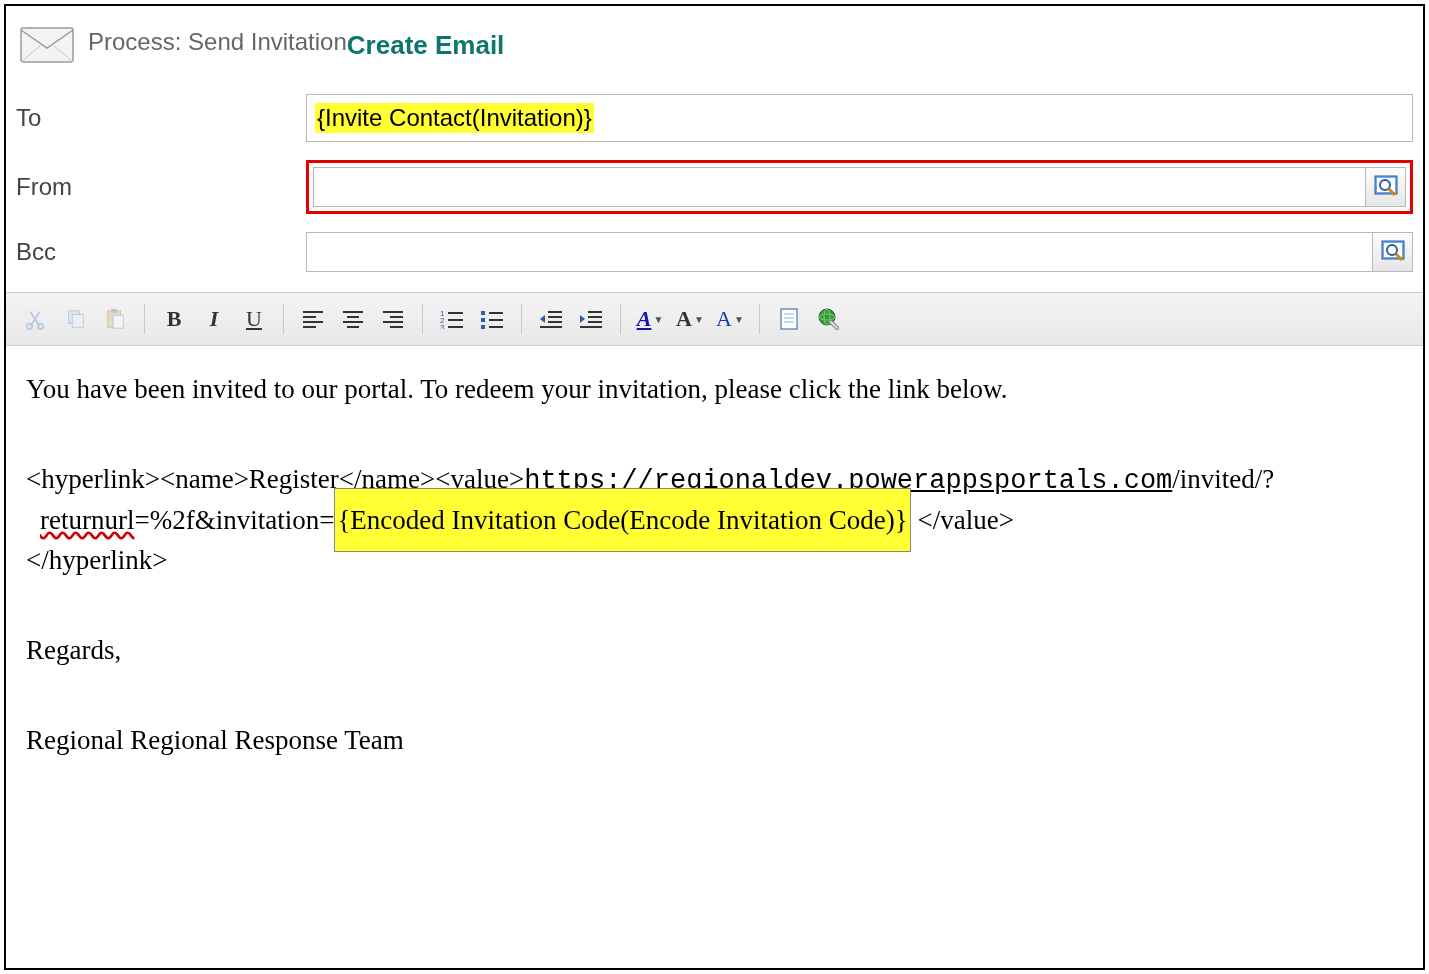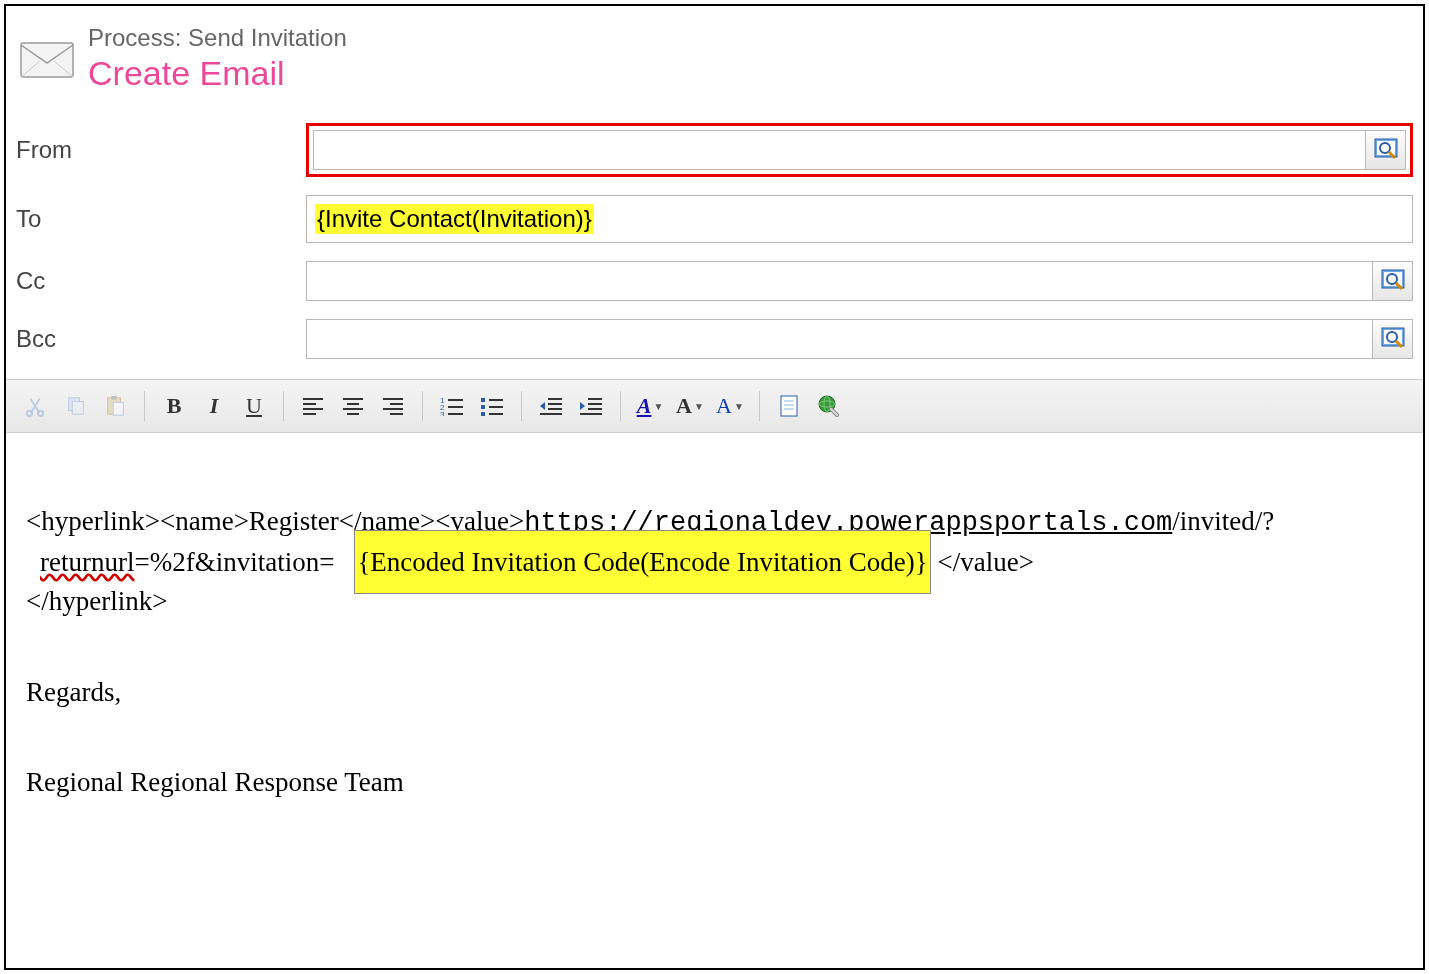--- a/index.html
+++ b/index.html
@@ -19,30 +19,30 @@
     display: flex;
     align-items: center;
     padding: 18px 10px 10px 14px;
   }
   .header .envelope-svg {
     width: 54px;
     height: 40px;
     margin-right: 14px;
     flex-shrink: 0;
   }
-  .header-text { display: flex; flex-direction: column; }
+  .header-text { display: flex; flex-direction: row; }
   .process-line {
     font-size: 24px;
     color: #666;
     font-weight: 400;
   }
   .page-title {
-    font-size: 34px;
-    font-weight: 400;
-    color: #ec4899;
+    font-size: 26px;
+    font-weight: 700;
+    color: #0f766e;
     margin-top: 2px;
   }
   .form-area {
     padding: 20px 10px 0 10px;
   }
   .field-row {
     display: flex;
     align-items: center;
     margin-bottom: 18px;
   }
@@ -142,21 +142,20 @@
   .editor-body p { margin-bottom: 6px; }
   .spell-err {
     text-decoration: underline wavy #d00000;
     text-decoration-skip-ink: none;
     margin-left: 14px;
   }
   .encoded-tag {
     background: #ffff33;
     border: 1px solid #888;
     padding: 16px 2px;
-    margin-left: 20px;
   }
   .font-color-btn { color: #1412b0; font-weight:700; font-style:italic; font-family:"Times New Roman",serif; font-size:22px; text-decoration: underline;}
   .font-size-btn { font-weight:700; font-family:"Times New Roman",serif; font-size:22px; }
   .font-face-btn { color:#0a3db0; font-family:"Times New Roman",serif; font-size:22px; }
   .drop-caret { font-size:10px; margin-left:2px; color:#555;}
   .url-part { text-decoration: underline; font-family: Liberation Mono, monospace; }
 </style>
 </head>
 <body>
 
@@ -168,57 +167,43 @@
       <path d="M1 6 L27 24 L53 6" fill="none" stroke="#9a9a9a" stroke-width="1.5"></path>
       <path d="M1 38 L20 22 M53 38 L34 22" fill="none" stroke="#c8c8c8" stroke-width="1"></path>
     </svg>
     <div class="header-text">
       <div class="process-line">Process: Send Invitation</div>
       <div class="page-title">Create Email</div>
     </div>
   </div>
 
   <div class="form-area">
+
+    <div class="field-row">
+      <div class="field-label">To</div>
+      <div class="to-input-box">
+        <span class="yellow-tag">{Invite Contact(Invitation)}</span>
+      </div>
+    </div>
 
     <div class="field-row">
       <div class="field-label">From</div>
       <div class="from-highlight">
         <input class="text-input" type="text" value="" style="">
         <button class="lookup-btn">
           <svg viewBox="0 0 24 24">
             <rect x="1" y="1" width="22" height="18" fill="#6ea8e8" stroke="#2a5ca8"></rect>
             <rect x="3" y="3" width="18" height="14" fill="#fff"></rect>
             <circle cx="11" cy="10" r="5" fill="none" stroke="#2a5ca8" stroke-width="2"></circle>
             <line x1="15" y1="14" x2="21" y2="20" stroke="#d68a00" stroke-width="3"></line>
           </svg>
         </button>
       </div>
     </div>
 
-    <div class="field-row">
-      <div class="field-label">To</div>
-      <div class="to-input-box">
-        <span class="yellow-tag">{Invite Contact(Invitation)}</span>
-      </div>
-    </div>
-
-    <div class="field-row">
-      <div class="field-label">Cc</div>
-      <div class="field-input-wrap">
-        <input class="text-input" type="text" value="" style="">
-        <button class="lookup-btn">
-          <svg viewBox="0 0 24 24">
-            <rect x="1" y="1" width="22" height="18" fill="#6ea8e8" stroke="#2a5ca8"></rect>
-            <rect x="3" y="3" width="18" height="14" fill="#fff"></rect>
-            <circle cx="11" cy="10" r="5" fill="none" stroke="#2a5ca8" stroke-width="2"></circle>
-            <line x1="15" y1="14" x2="21" y2="20" stroke="#d68a00" stroke-width="3"></line>
-          </svg>
-        </button>
-      </div>
-    </div>
 
     <div class="field-row">
       <div class="field-label">Bcc</div>
       <div class="field-input-wrap">
         <input class="text-input" type="text" value="" style="">
         <button class="lookup-btn">
           <svg viewBox="0 0 24 24">
             <rect x="1" y="1" width="22" height="18" fill="#6ea8e8" stroke="#2a5ca8"></rect>
             <rect x="3" y="3" width="18" height="14" fill="#fff"></rect>
             <circle cx="11" cy="10" r="5" fill="none" stroke="#2a5ca8" stroke-width="2"></circle>
@@ -347,20 +332,21 @@
           <circle cx="10" cy="9" r="8" fill="#3a9a3a" stroke="#1a6a1a"></circle>
           <ellipse cx="10" cy="9" rx="8" ry="3" fill="none" stroke="#7ac87a"></ellipse>
           <ellipse cx="10" cy="9" rx="3" ry="8" fill="none" stroke="#7ac87a"></ellipse>
           <path d="M14 14 L20 20" stroke="#888" stroke-width="4" stroke-linecap="round"></path>
           <path d="M14 14 L20 20" stroke="#ddd" stroke-width="2" stroke-linecap="round"></path>
         </svg>
     </div>
   </div>
 
   <div class="editor-body">
+    <p>You have been invited to our portal. To redeem your invitation, please click the link below.</p>
     <p>&nbsp;</p>
     <p>
       <span>&lt;hyperlink&gt;&lt;name&gt;Register&lt;/name&gt;&lt;value&gt;</span><span class="url-part">https://regionaldev.powerappsportals.com</span><span>/invited/?</span><span class="spell-err">returnurl</span><span>=%2f&amp;invitation=</span><span class="encoded-tag">{Encoded Invitation Code(Encode Invitation Code)}</span><span>  &lt;/value&gt;</span>
       <br>
       <span>&lt;/hyperlink&gt;</span>
     </p>
     <p>&nbsp;</p>
     <p>Regards,</p>
     <p>&nbsp;</p>
     <p>Regional Regional Response Team</p>

